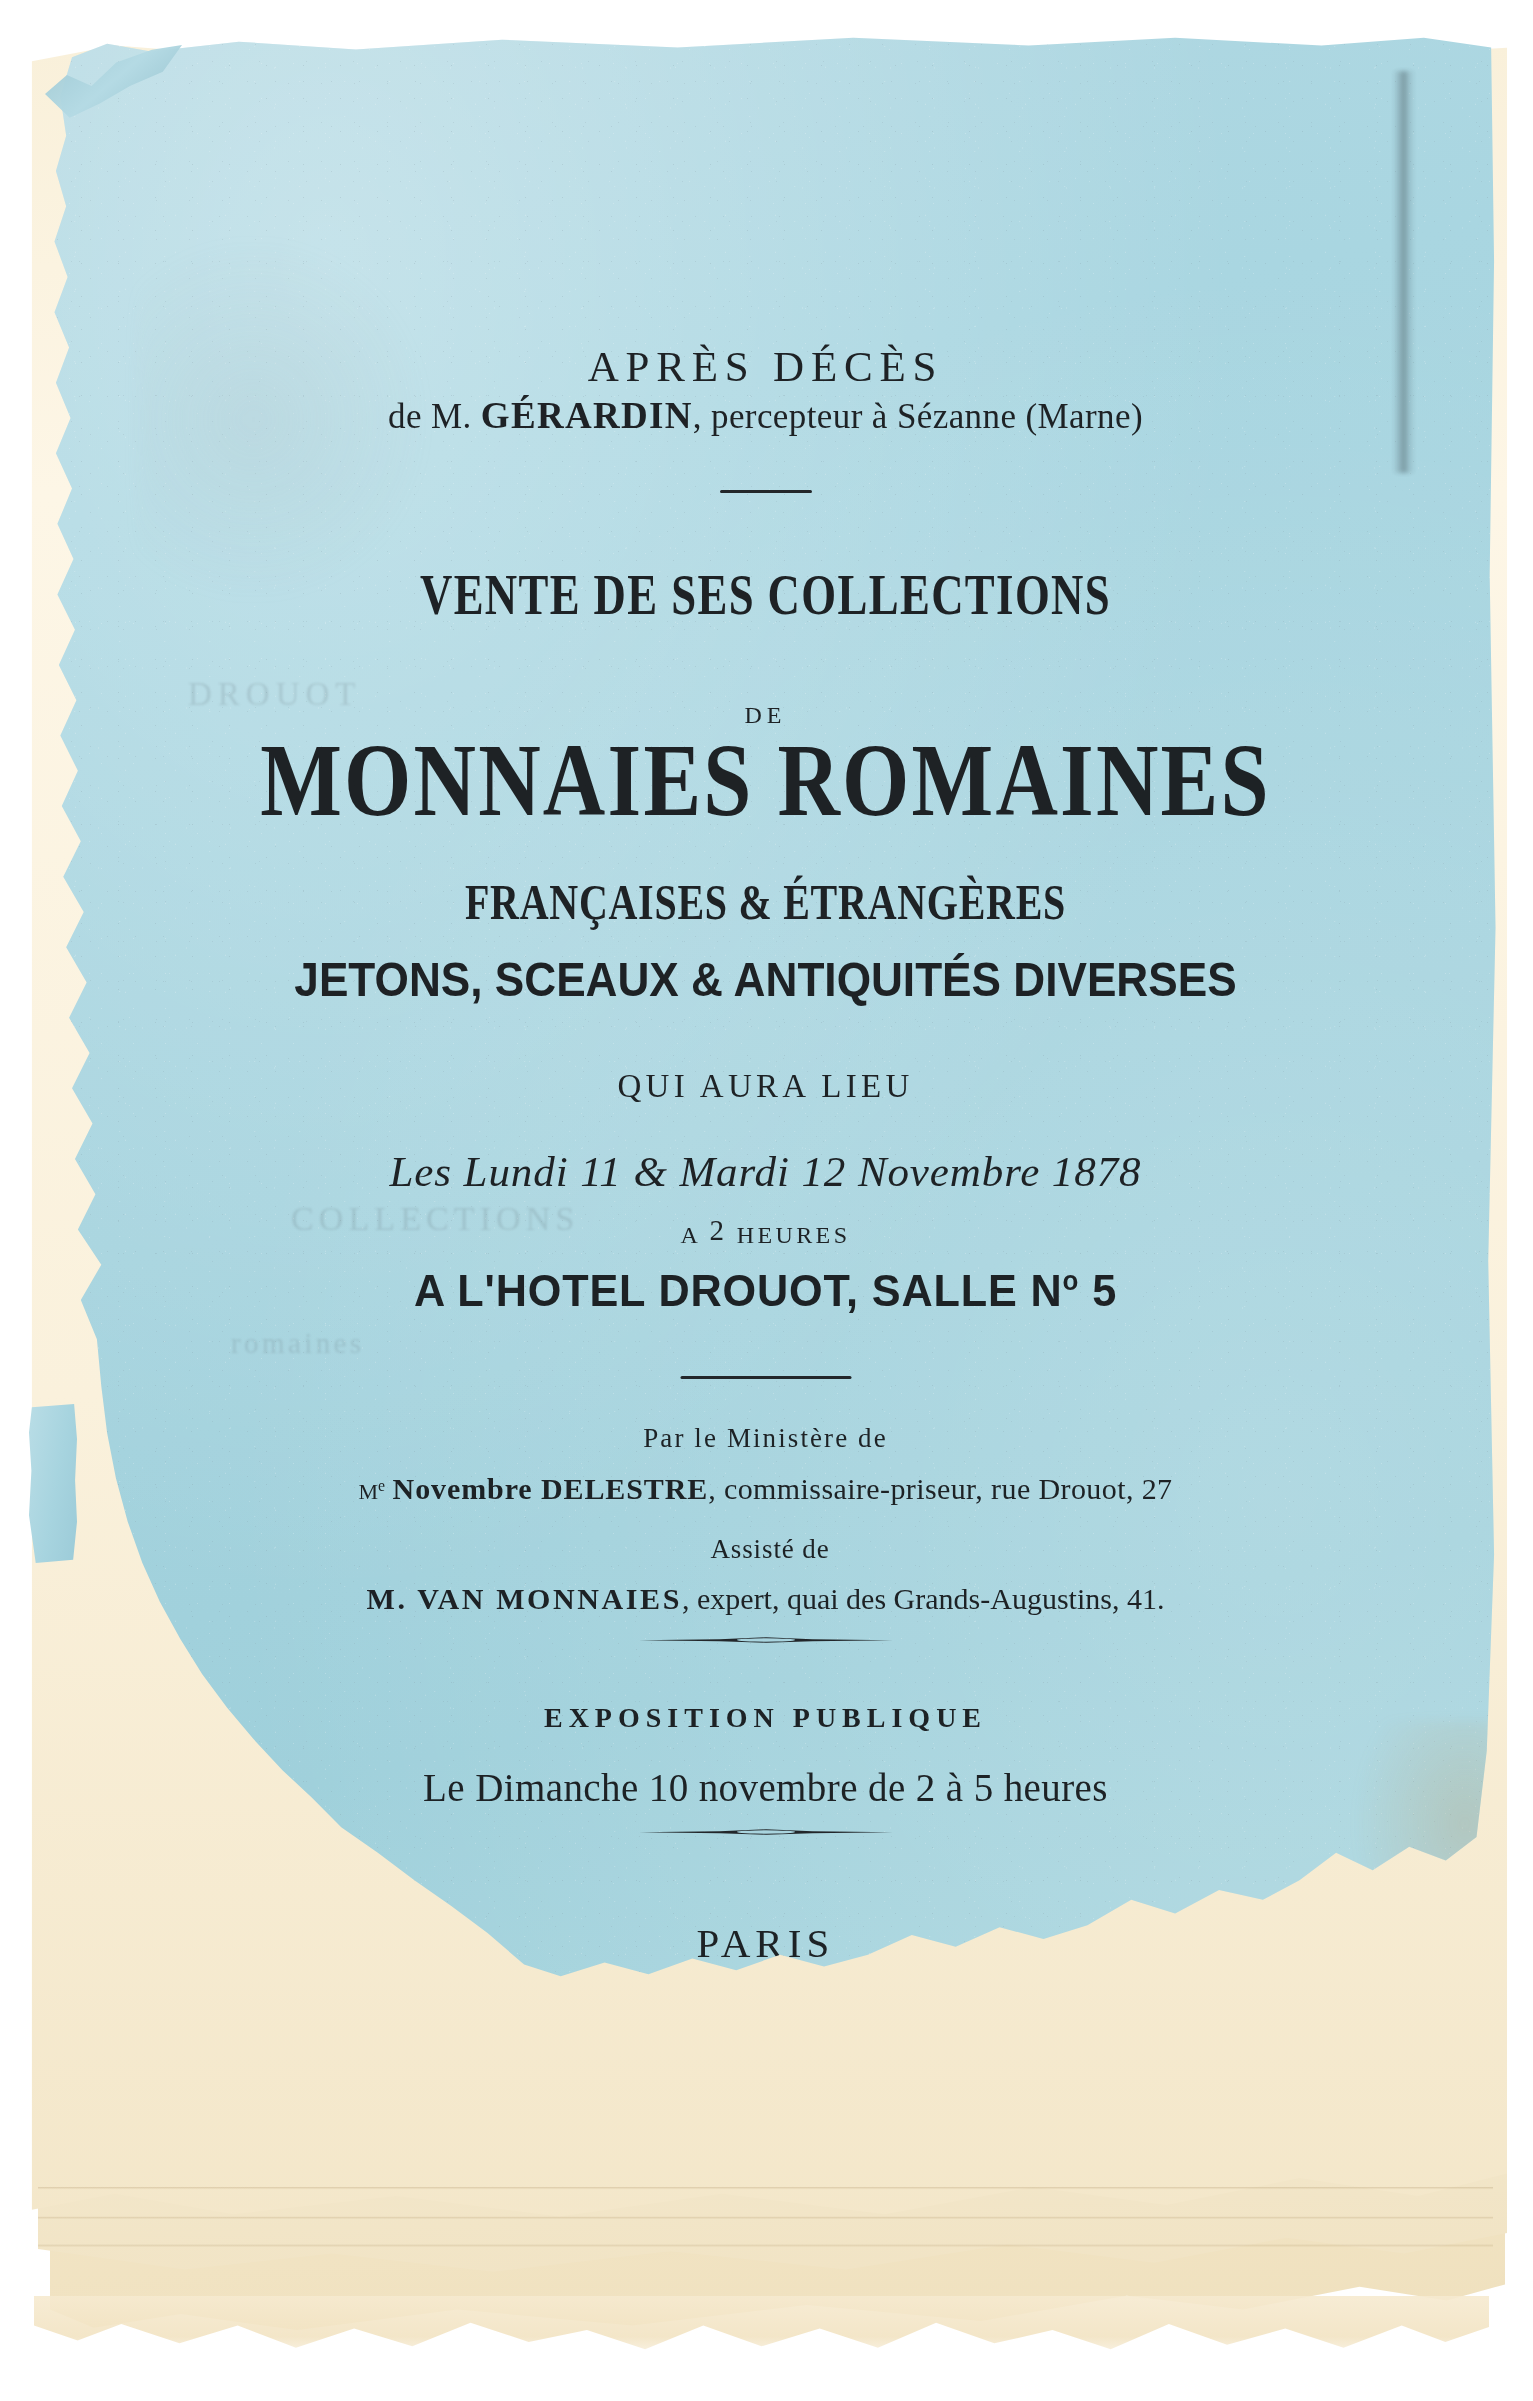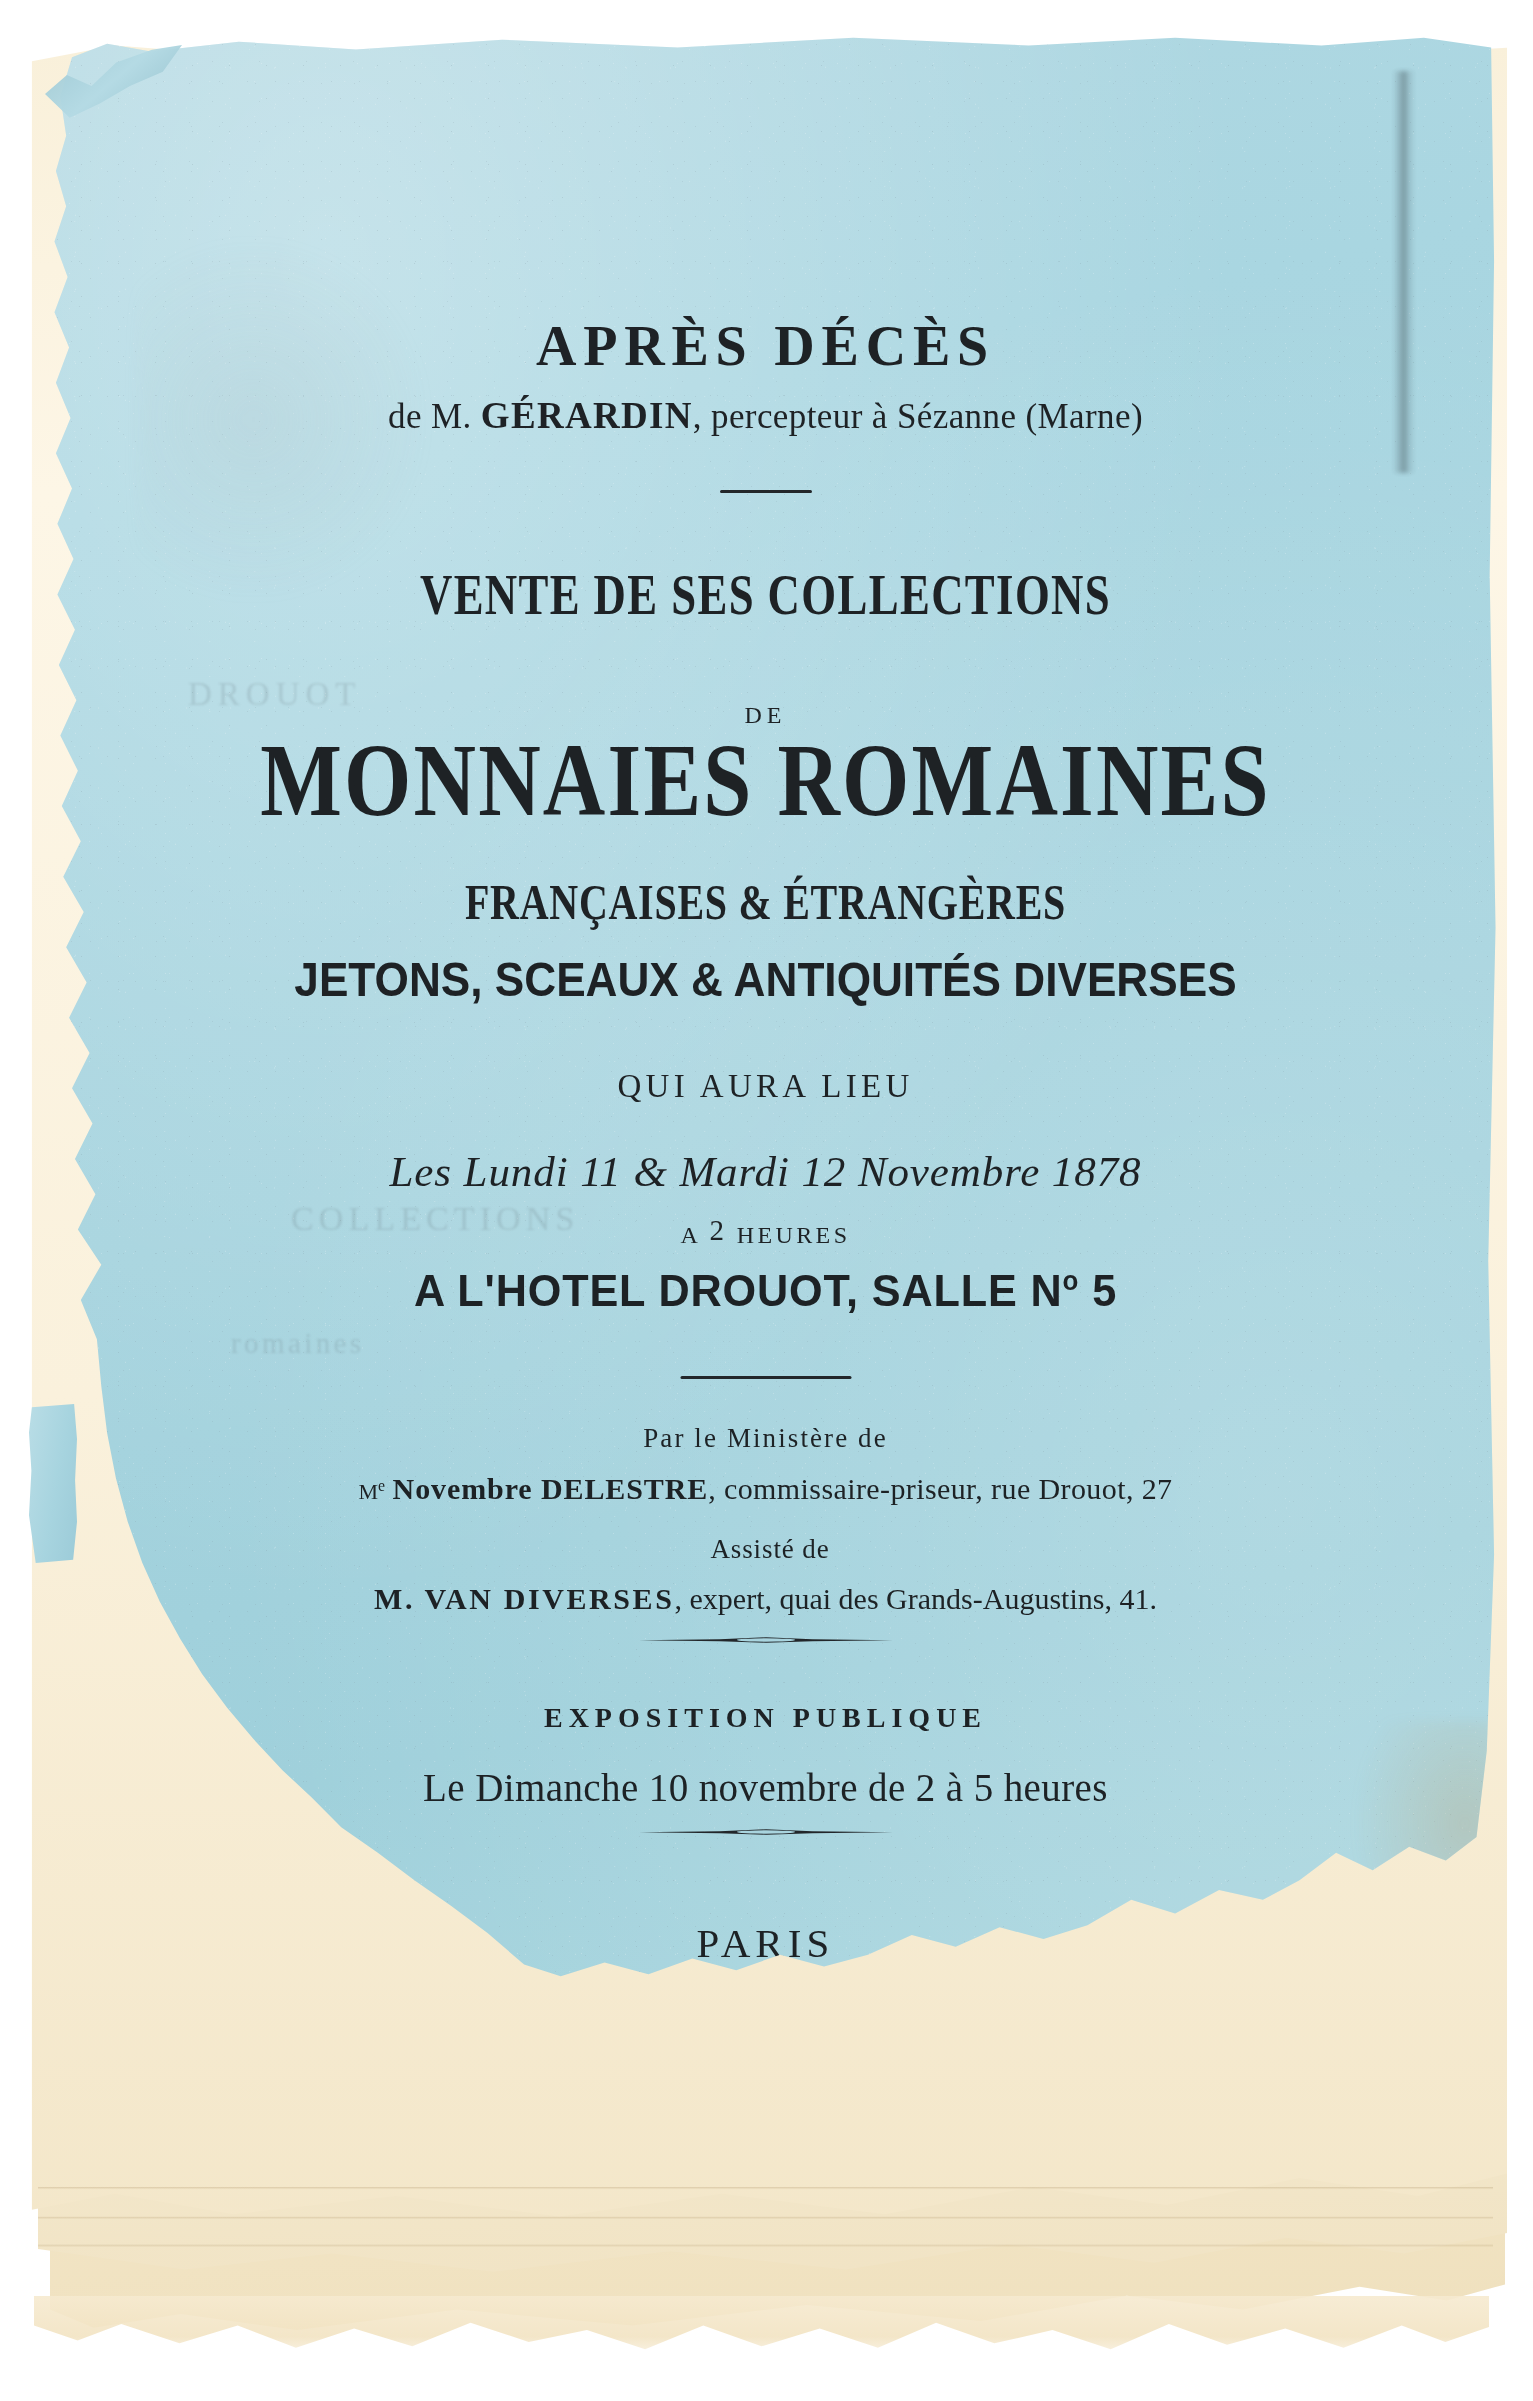--- a/index.html
+++ b/index.html
@@ -200,24 +200,24 @@
 
   
   .block {
     position: absolute;
     left: 0; right: 0;
     text-align: center;
     color: #15171a;
   }
 
   .l-apres {
-    top: 288px;
-    font-size: 56px;
+    top: 316px;
+    font-size: 43px;
     letter-spacing: 6.8px;
-    font-weight: 700;
+    font-weight: 400;
   }
   .l-gerardin {
     top: 368px;
     font-size: 35px;
     letter-spacing: 0.4px;
   }
   .l-gerardin .nm {
     font-weight: 700;
     font-size: 37px;
     letter-spacing: 1.3px;
@@ -428,21 +428,21 @@
     <div class="block l-parle">Par le Ministère de</div>
 
     <div class="block l-delestre">
       <span class="me"><span>M</span><sup>e</sup></span>
       <span class="bold">Novembre DELESTRE</span><span class="sm">, commissaire-priseur, rue Drouot, 27</span>
     </div>
 
     <div class="block l-assiste">Assisté de</div>
 
     <div class="block l-vanpet">
-      <span class="bold">M. VAN DIVERSES</span><span>, expert, quai des Grands-Augustins, 41.</span>
+      <span class="bold">M. VAN MONNAIES</span><span>, expert, quai des Grands-Augustins, 41.</span>
     </div>
 
     <div class="rule-loz rl1">
       <svg viewBox="0 0 300 16" preserveAspectRatio="none">
         <path d="M2 8.6 L96 7.4 L150 5.0 L204 7.4 L298 8.6 L204 9.6 L150 11.4 L96 9.6 Z" fill="#1a1c1f"></path>
         <ellipse cx="150" cy="8.2" rx="34" ry="2.0" fill="#a9d5e0"></ellipse>
       </svg>
     </div>
 
     <div class="block l-expo">EXPOSITION PUBLIQUE</div>

